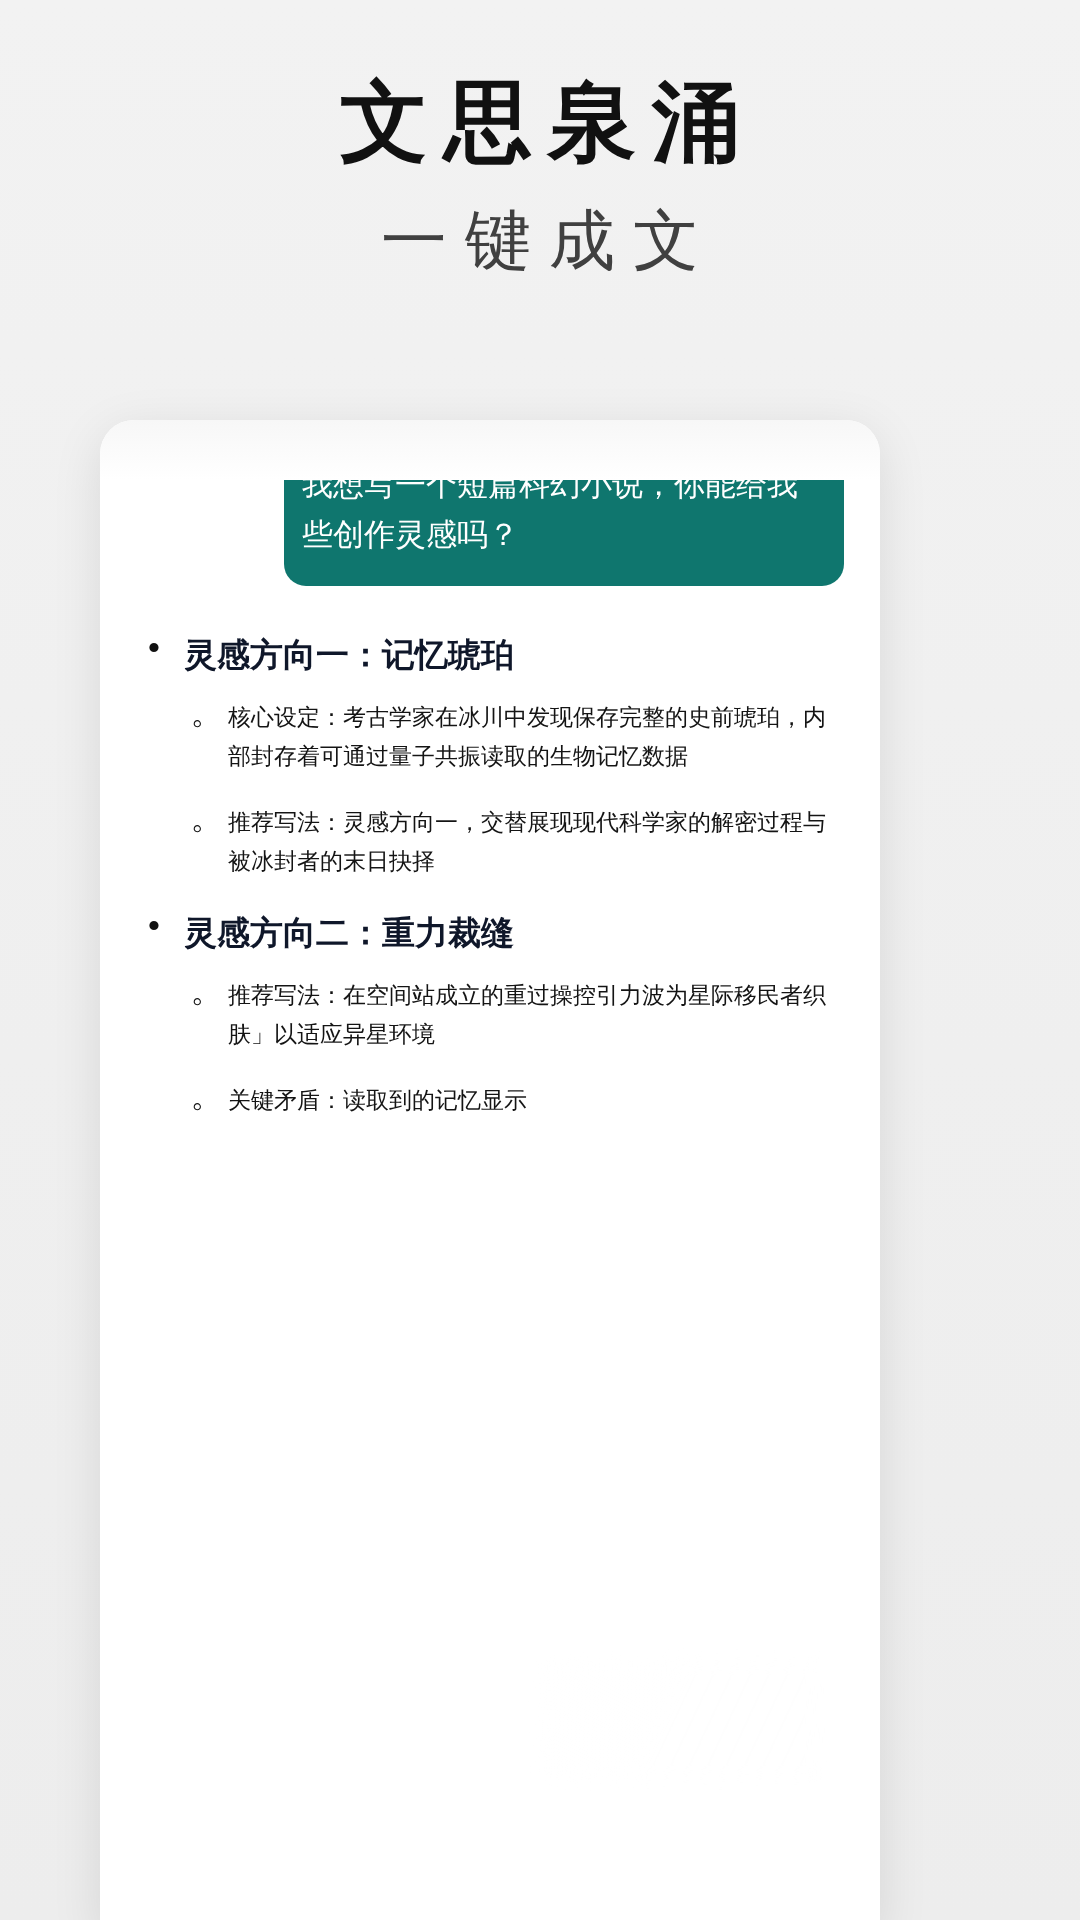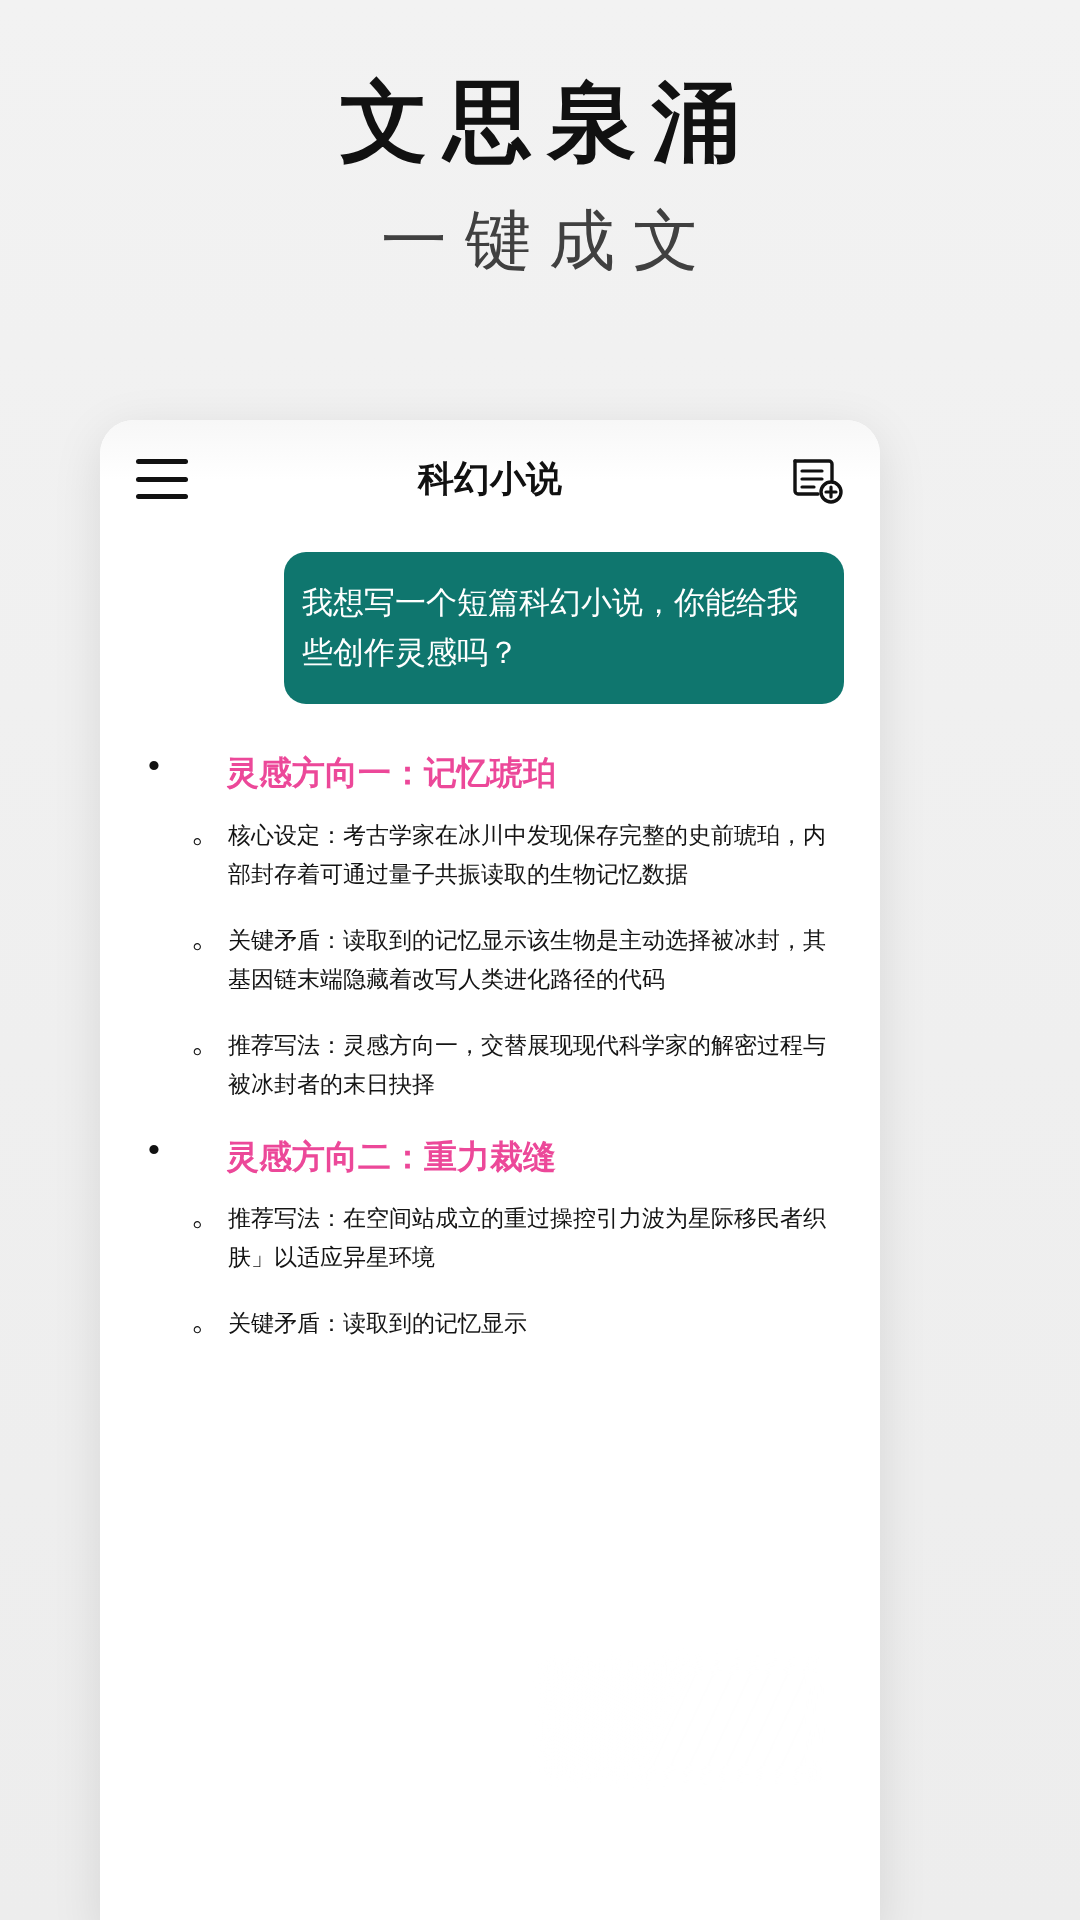--- a/index.html
+++ b/index.html
@@ -138,23 +138,22 @@
     content: "•";
     position: absolute;
     left: 12px;
     top: -2px;
     font-size: 34px;
     color: #111;
   }
   .dir-title {
     font-size: 33px;
     font-weight: 700;
-    color: #ec4899;
+    color: #0f172a;
     line-height: 1.5;
-    margin-left: 42px;
   }
   ul.lvl2 {
     list-style: none;
     margin-top: 18px;
   }
   ul.lvl2 > li {
     position: relative;
     padding-left: 44px;
     margin-bottom: 28px;
     font-size: 23px;
@@ -194,52 +193,34 @@
 <body>
 
 <div class="hero">
   <div class="hero-line1">文思泉涌</div>
   <div class="hero-line2">一键成文</div>
 </div>
 
 <div class="device">
   <div class="device-topfade"></div>
 
-  <div class="appbar">
-    <div class="menu-icon">
-      <span></span>
-        <span></span>
-        <span></span>
-    </div>
-    <div class="appbar-title">科幻小说</div>
-    <div class="newchat-icon">
-      <svg width="56" height="56" viewBox="0 0 56 56" fill="none" xmlns="http://www.w3.org/2000/svg">
-        <path d="M7 10 h34 a3 3 0 0 1 3 3 v16" stroke="#111" stroke-width="3.4" stroke-linecap="round" fill="none"></path>
-        <path d="M7 10 v30 a3 3 0 0 0 3 3 h20" stroke="#111" stroke-width="3.4" stroke-linecap="round" fill="none"></path>
-        <path d="M14 20 h20 M14 28 h20 M14 36 h12" stroke="#111" stroke-width="3.2" stroke-linecap="round"></path>
-        <circle cx="43" cy="41" r="10" stroke="#111" stroke-width="3.4" fill="#fff"></circle>
-        <path d="M43 36 v10 M38 41 h10" stroke="#111" stroke-width="3.2" stroke-linecap="round"></path>
-      </svg>
-    </div>
-  </div>
 
   <div class="chat">
 
     <div class="bubble-row">
       <div class="bubble-user">我想写一个短篇科幻小说，你能给我些创作灵感吗？</div>
     </div>
 
     <div class="answer">
 
       <ul class="lvl1">
         <li>
           <div class="dir-title">灵感方向一：记忆琥珀</div>
           <ul class="lvl2">
             <li>核心设定：考古学家在冰川中发现保存完整的史前琥珀，内部封存着可通过量子共振读取的生物记忆数据</li>
-            <li>关键矛盾：读取到的记忆显示该生物是主动选择被冰封，其基因链末端隐藏着改写人类进化路径的代码</li>
             <li>推荐写法：灵感方向一，交替展现现代科学家的解密过程与被冰封者的末日抉择</li>
           </ul>
         </li>
 
         <li>
           <div class="dir-title">灵感方向二：重力裁缝</div>
           <ul class="lvl2">
             <li>推荐写法：在空间站成立的重过操控引力波为星际移民者织肤」以适应异星环境</li>
             <li class="dim-last">关键矛盾：读取到的记忆显示</li>
           </ul>

